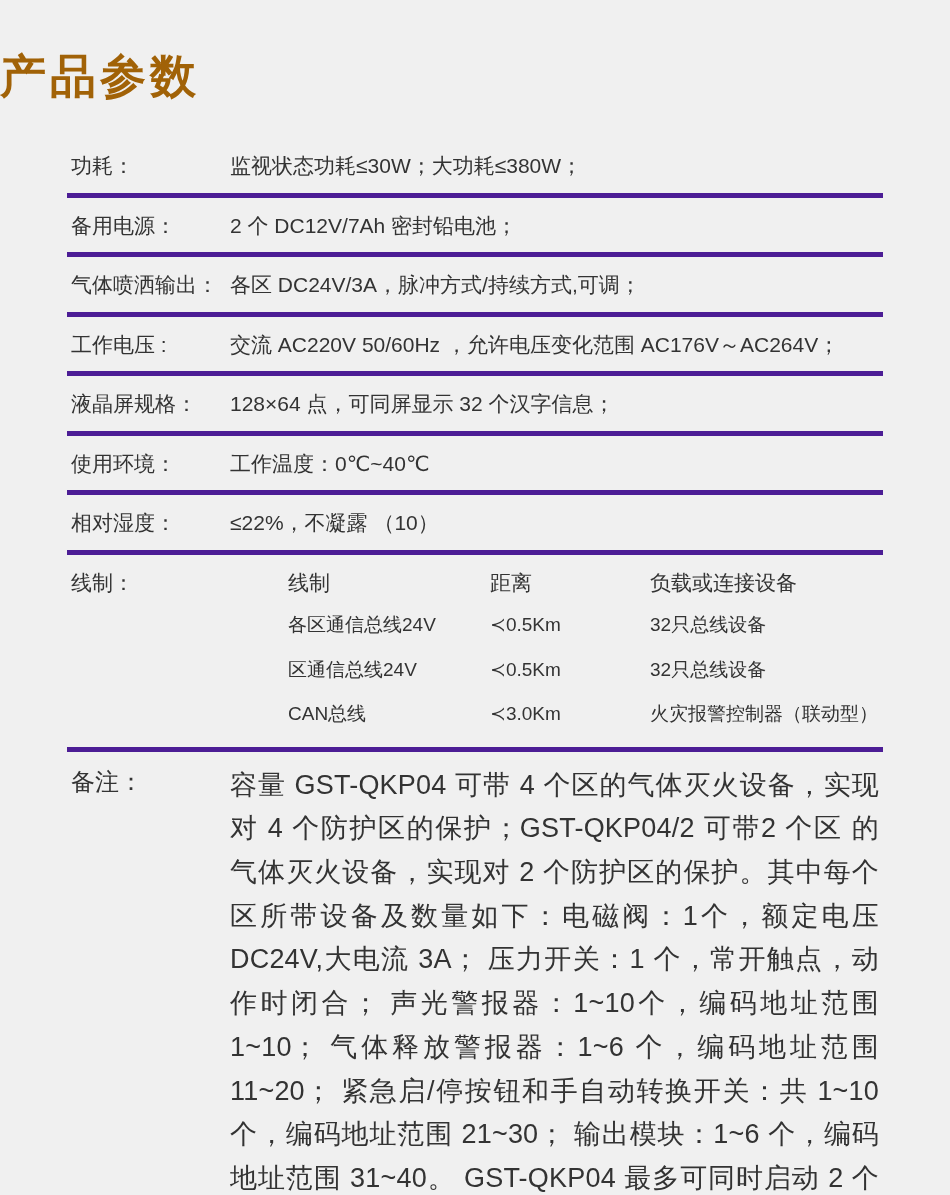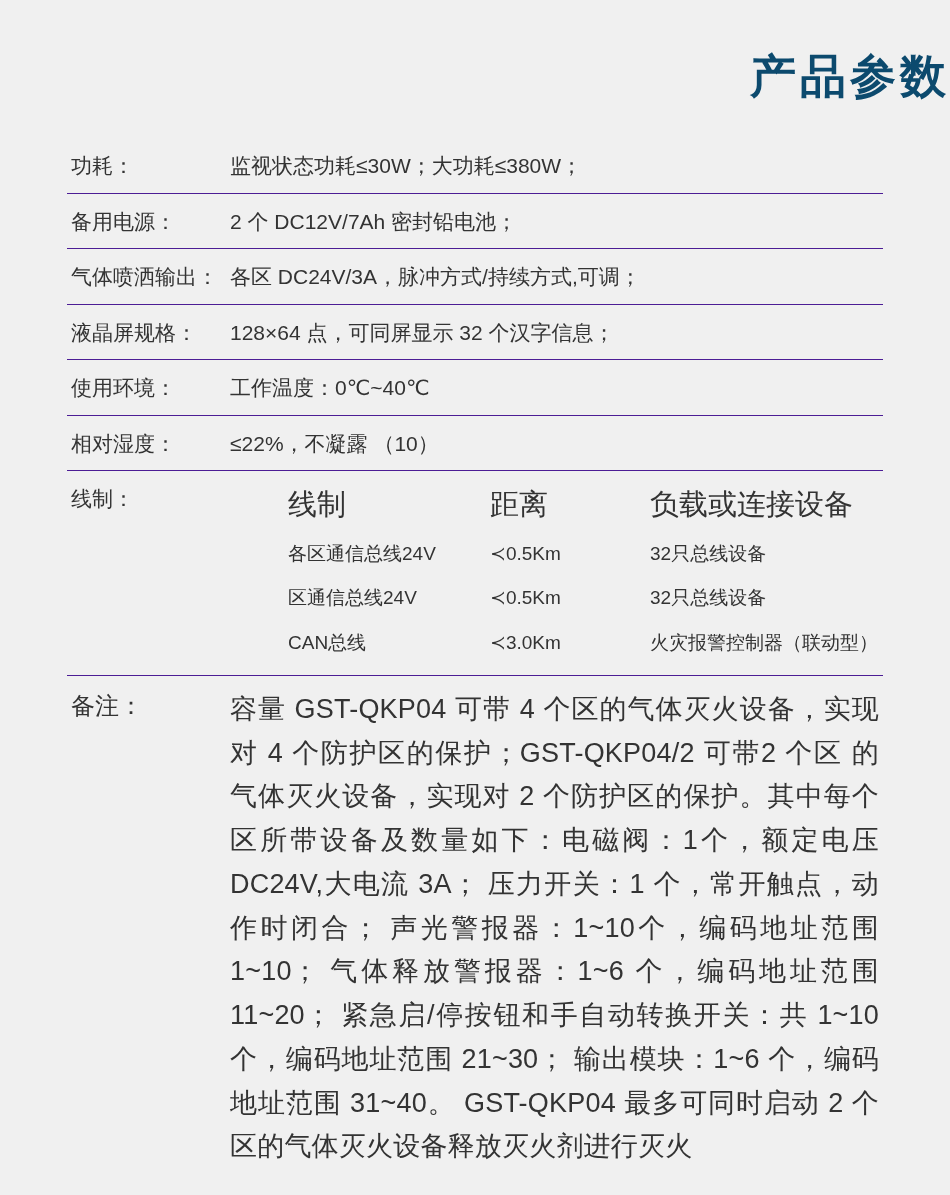--- a/index.html
+++ b/index.html
@@ -15,35 +15,35 @@
   }
   .page {
     width: 950px;
     min-height: 1195px;
     box-sizing: border-box;
     background: #f0f0f0;
     padding: 0;
     position: relative;
   }
   .title {
-    text-align: right;
-    color: #0c4a6e;
+    text-align: left;
+    color: #a16207;
     font-size: 46px;
     font-weight: bold;
     letter-spacing: 4px;
     padding-top: 46px;
     padding-bottom: 30px;
   }
   .spec-table {
     width: 816px;
     margin: 0 auto;
     border-collapse: collapse;
   }
   .spec-row {
-    border-bottom: 1px solid #4c1d95;
+    border-bottom: 5px solid #4c1d95;
   }
   .spec-row:last-child {
     border-bottom: none;
   }
   .spec-cell {
     padding: 12px 4px 11px 4px;
     vertical-align: top;
     font-size: 21px;
     line-height: 1.5;
     color: #333;
@@ -62,21 +62,21 @@
   }
   .wire-line {
     display: flex;
     padding: 9px 0 7px 0;
     font-size: 19px;
     justify-content: center;
   }
   .wire-head .c1, .wire-line .c1 { width: 260px; }
   .wire-head .c2, .wire-line .c2 { width: 160px; }
   .wire-head .c3, .wire-line .c3 { flex: 1; }
-  .wire-head .c1, .wire-head .c2, .wire-head .c3 { font-size: 29px; }
+  .wire-head .c1, .wire-head .c2, .wire-head .c3 { font-size: 21px; }
   .wire-head .c1 { padding-left: 58px; width: 202px; }
   .wire-line .c1 { padding-left: 58px; width: 202px; }
   .note-cell {
     font-size: 27px;
     line-height: 1.62;
     letter-spacing: 0.2px;
     text-align: justify;
   }
   .note-label {
     white-space: nowrap;
@@ -97,20 +97,24 @@
         <td class="spec-cell label-cell">功耗：</td>
         <td class="spec-cell value-cell">监视状态功耗≤30W；大功耗≤380W；</td>
       </tr>
       <tr class="spec-row">
         <td class="spec-cell label-cell">备用电源：</td>
         <td class="spec-cell value-cell">2 个 DC12V/7Ah 密封铅电池；</td>
       </tr>
       <tr class="spec-row">
         <td class="spec-cell label-cell">气体喷洒输出：</td>
         <td class="spec-cell value-cell">各区 DC24V/3A，脉冲方式/持续方式,可调；</td>
+      </tr>
+      <tr class="spec-row">
+        <td class="spec-cell label-cell">工作电压 :</td>
+        <td class="spec-cell value-cell">交流 AC220V 50/60Hz ，允许电压变化范围 AC176V～AC264V；</td>
       </tr>
       <tr class="spec-row">
         <td class="spec-cell label-cell">液晶屏规格：</td>
         <td class="spec-cell value-cell">128×64 点，可同屏显示 32 个汉字信息；</td>
       </tr>
       <tr class="spec-row">
         <td class="spec-cell label-cell">使用环境：</td>
         <td class="spec-cell value-cell">工作温度：0℃~40℃</td>
       </tr>
       <tr class="spec-row">

